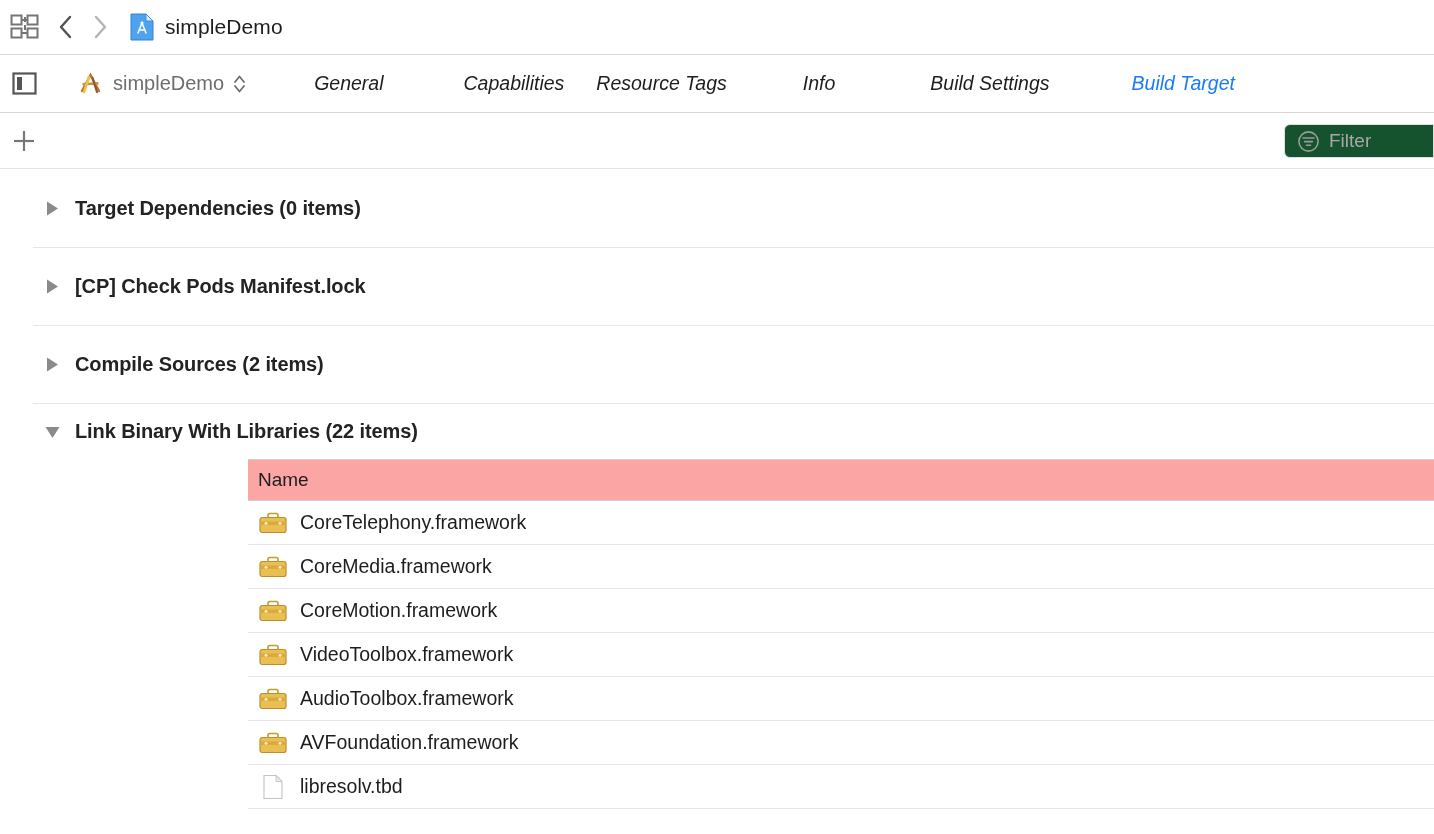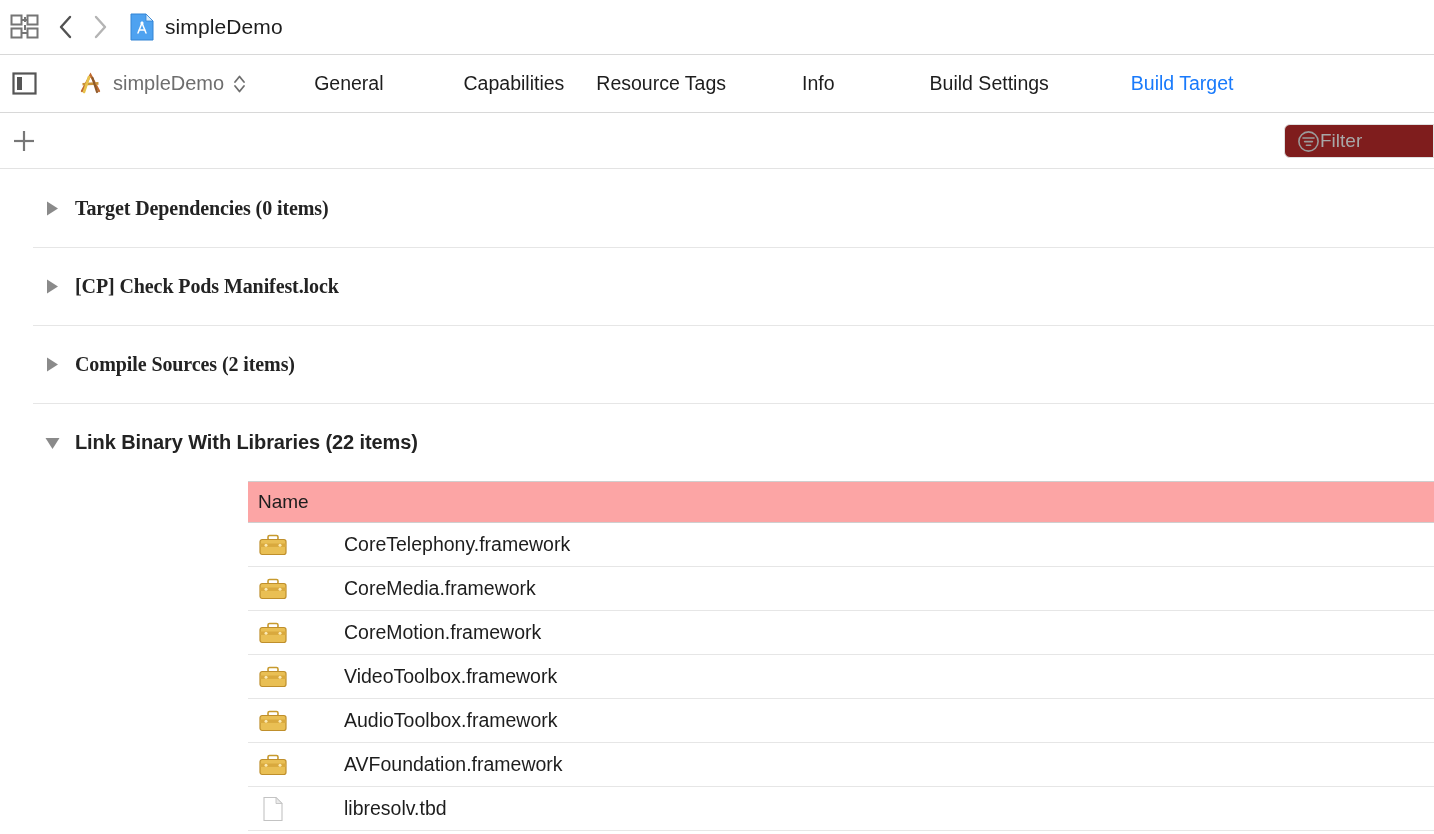--- a/index.html
+++ b/index.html
@@ -44,89 +44,88 @@
     margin-right: 20px;
   }
   .xcode-mark { width: 27px; height: 25px; flex: none; }
   .target-name { font-size: 20px; color: #6e6e6e; }
   .stepper { width: 13px; height: 22px; flex: none; }
   .tabs { display: flex; align-items: center; flex: 1; }
   .tab {
     font-size: 19.5px; color: #1d1d1d;
     white-space: nowrap;
     cursor: default;
+    font-style: italic;
   }
   .tab.active { color: #197afb; }
 
   
   .filterbar {
     height: 56px;
     display: flex;
     align-items: center;
     background: #ffffff;
     border-bottom: 1px solid #e3e3e3;
     position: relative;
   }
   .plus-btn { width: 28px; height: 28px; margin-left: 10px; flex: none; }
   .filter-field {
     position: absolute; right: 0; top: 11px;
     width: 150px; height: 34px;
-    background: #7f1d1d;
+    background: #14532d;
     border: 1px solid #e0e0e0;
     border-radius: 6px 0 0 6px;
-    display: flex; align-items: center; 
+    display: flex; align-items: center; gap: 9px;
     padding-left: 12px;
   }
   .filter-icon { width: 23px; height: 23px; flex: none; }
   .filter-ph { font-size: 19px; color: #a8a8a8; }
 
   
   .phases { background: #ffffff; }
   .phase {
     height: 78px;
     display: flex; align-items: center;
     padding-left: 44px;
     position: relative;
-    font-family: Liberation Serif, serif;
   }
   .phase + .phase::before,
   .phase-open::before {
     content: "";
     position: absolute; left: 33px; right: 0; top: 0;
     height: 1px; background: #e6e6e6;
   }
   .tri { width: 17px; height: 17px; flex: none; margin-right: 14px; }
   .phase-label {
     font-size: 20px; font-weight: bold; color: #232323;
     letter-spacing: -.1px; white-space: nowrap;
   }
   .phase-open { position: relative; }
   .phase-open .phase-head {
-    height: 78px; display: flex; align-items: center;
+    height: 56px; display: flex; align-items: center;
     padding-left: 44px;
   }
 
   
   .lib-table { margin-left: 248px; }
   .lib-head {
     height: 42px;
     background: #fca5a5;
     border-top: 1px solid #cfcfcf;
     border-bottom: 1px solid #cfcfcf;
     display: flex; align-items: center;
     padding-left: 10px;
   }
   .lib-head-label { font-size: 19px; color: #1d1d1d; }
   .lib-row {
     height: 44px;
     display: flex; align-items: center;
     padding-left: 10px;
     border-bottom: 1px solid #e6e6e6;
     background: #ffffff;
-    gap: 44px;
   }
   .lib-row-icon { width: 30px; height: 26px; flex: none; margin-right: 12px; }
   .lib-row-name { font-size: 19.5px; color: #1d1d1d; white-space: nowrap; }
 </style>
 </head>
 <body>
 
 <div class="titlebar">
 
   <span class="grid-icon">

